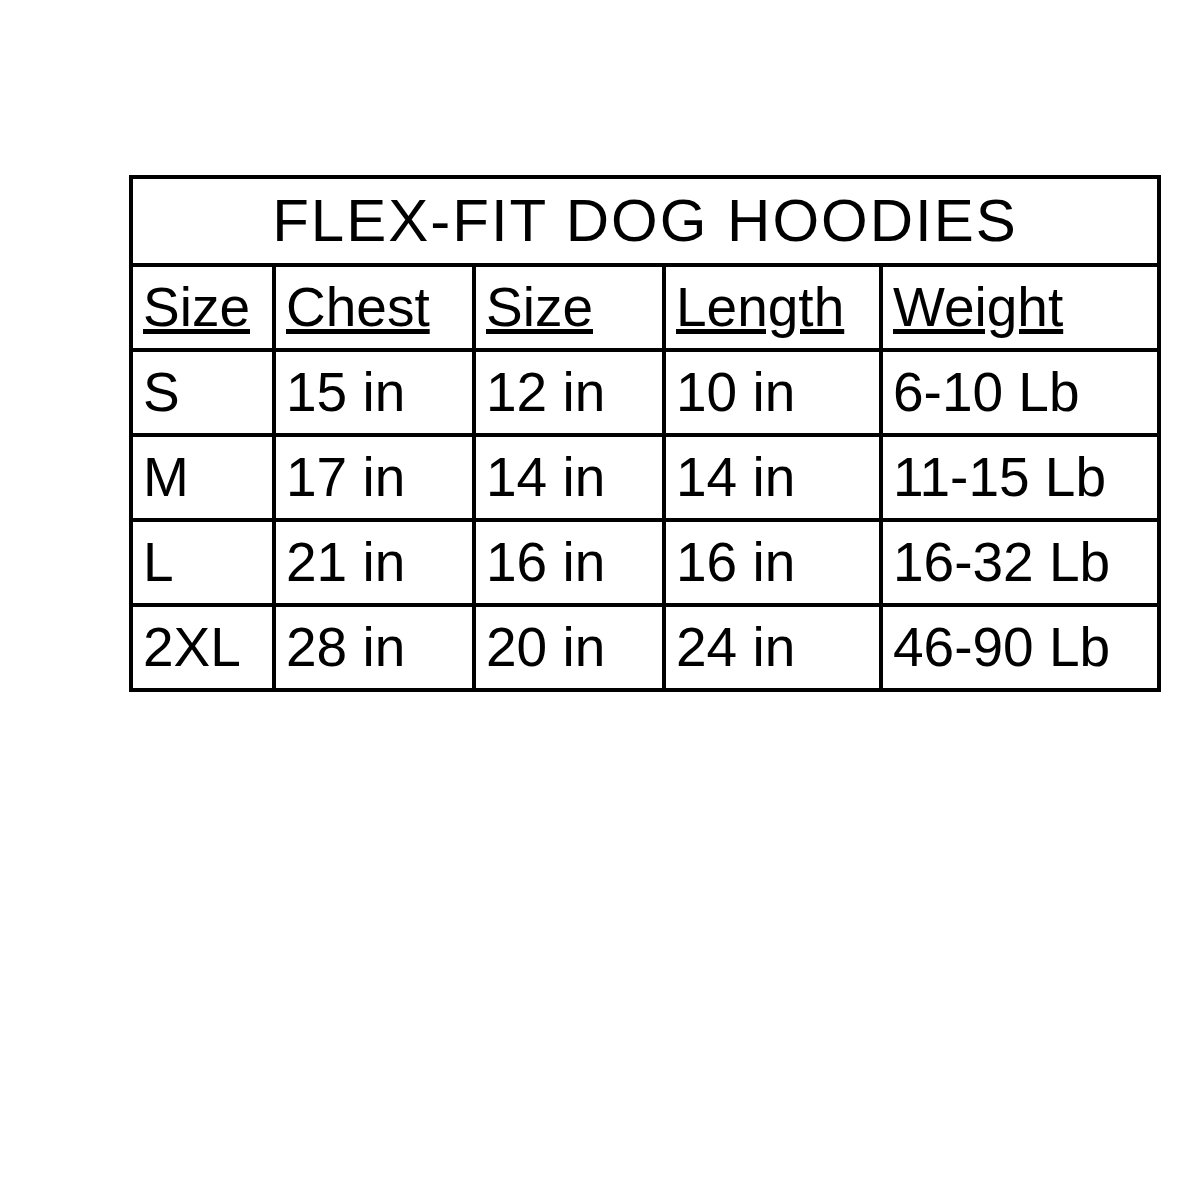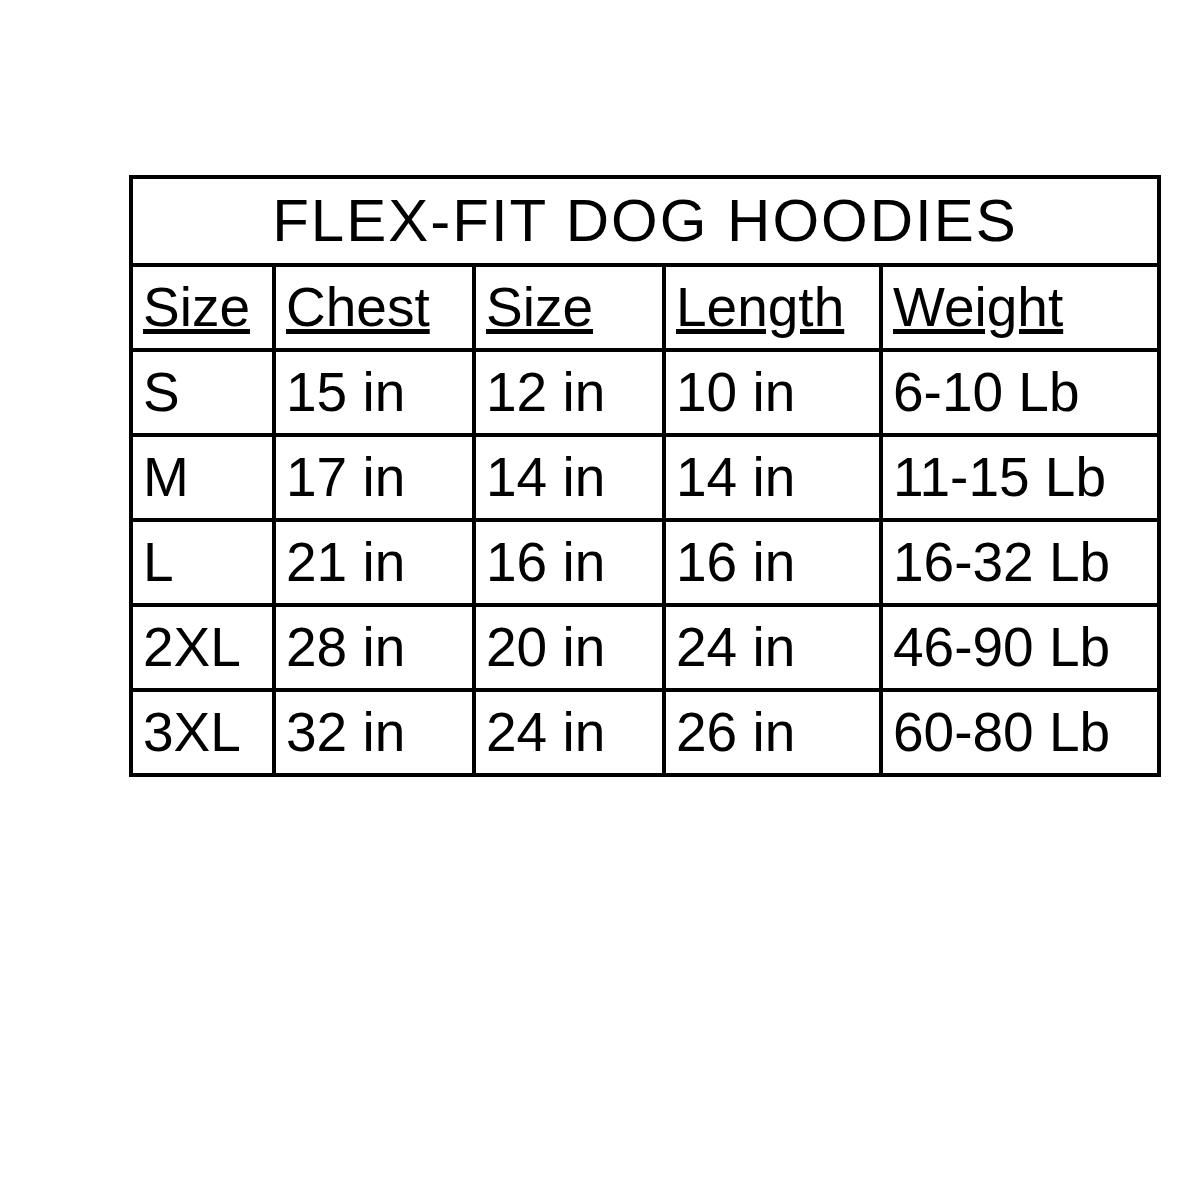--- a/index.html
+++ b/index.html
@@ -99,22 +99,15 @@
         <td>16 in</td>
         <td>16-32 Lb</td>
       </tr>
       <tr class="data-row">
         <td>2XL</td>
         <td>28 in</td>
         <td>20 in</td>
         <td>24 in</td>
         <td>46-90 Lb</td>
       </tr>
-      <tr class="data-row">
-        <td>3XL</td>
-        <td>32 in</td>
-        <td>24 in</td>
-        <td>26 in</td>
-        <td>60-80 Lb</td>
-      </tr>
     </tbody>
   </table>
 </div>
 
 </body></html>

